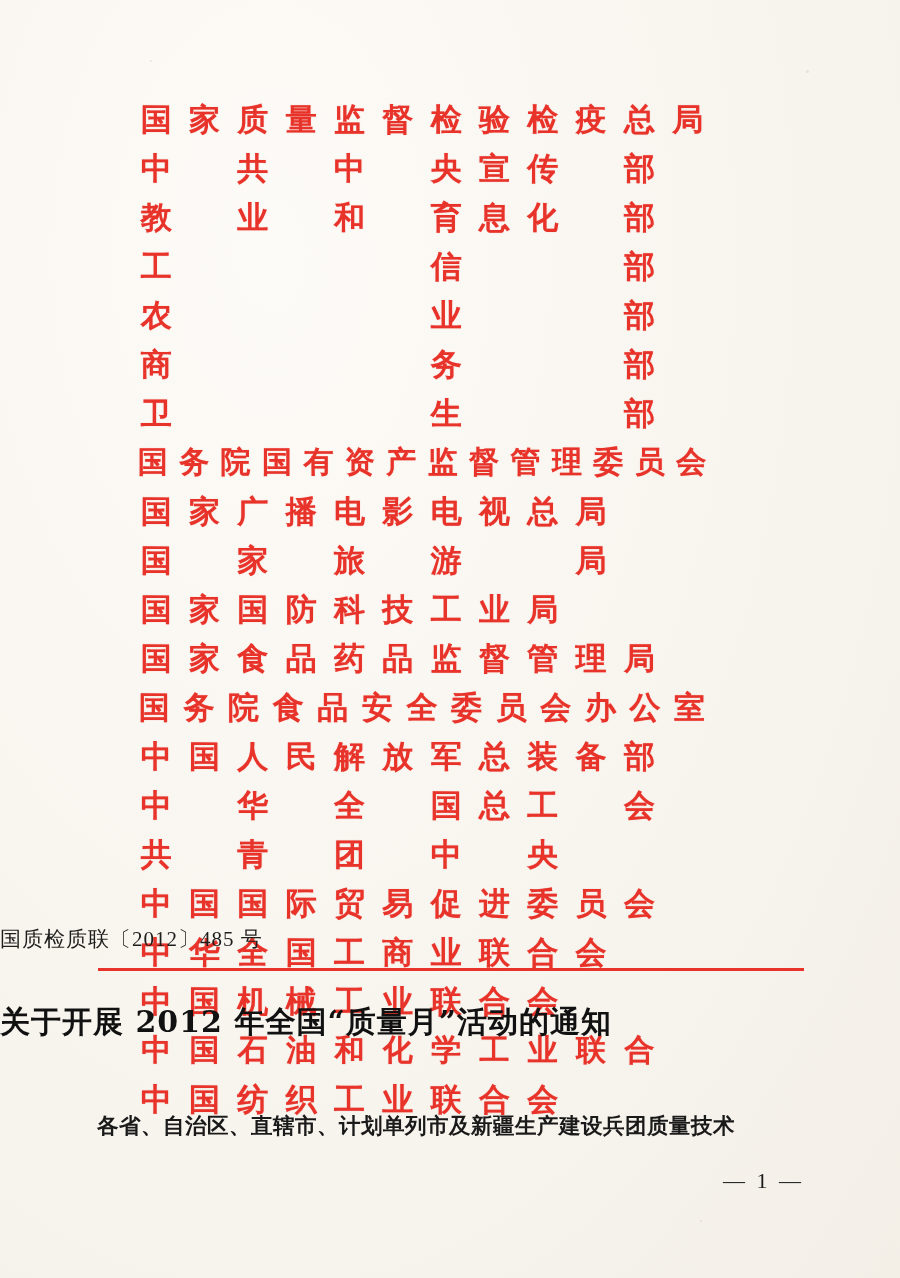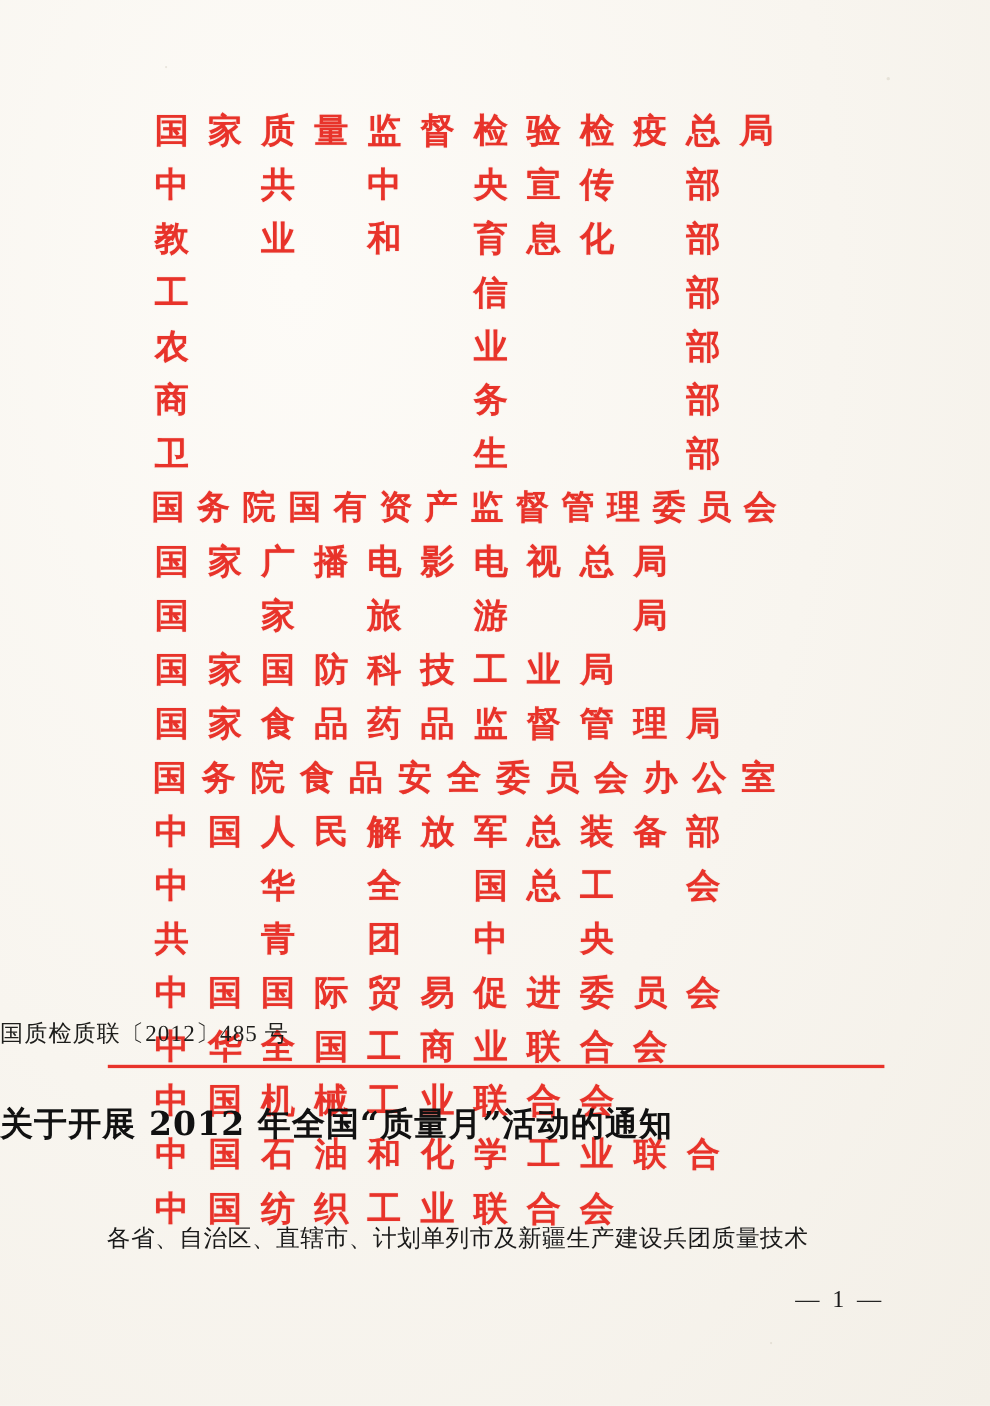--- a/index.html
+++ b/index.html
@@ -86,20 +86,21 @@
   .bodytext {
     position: absolute;
     top: 1108px;
     left: 97px;
     width: 710px;
     font-size: 21.5px;
     line-height: 1.75;
     color: #1a1a1a;
     font-family: "Liberation Serif", "DejaVu Serif", serif;
     letter-spacing: .5px;
+    font-weight: bold;
   }
   
   .pagenum {
     position: absolute;
     top: 1168px;
     left: 0;
     width: 900px;
     text-align: right;
     padding-right: 96px;
     box-sizing: border-box;

